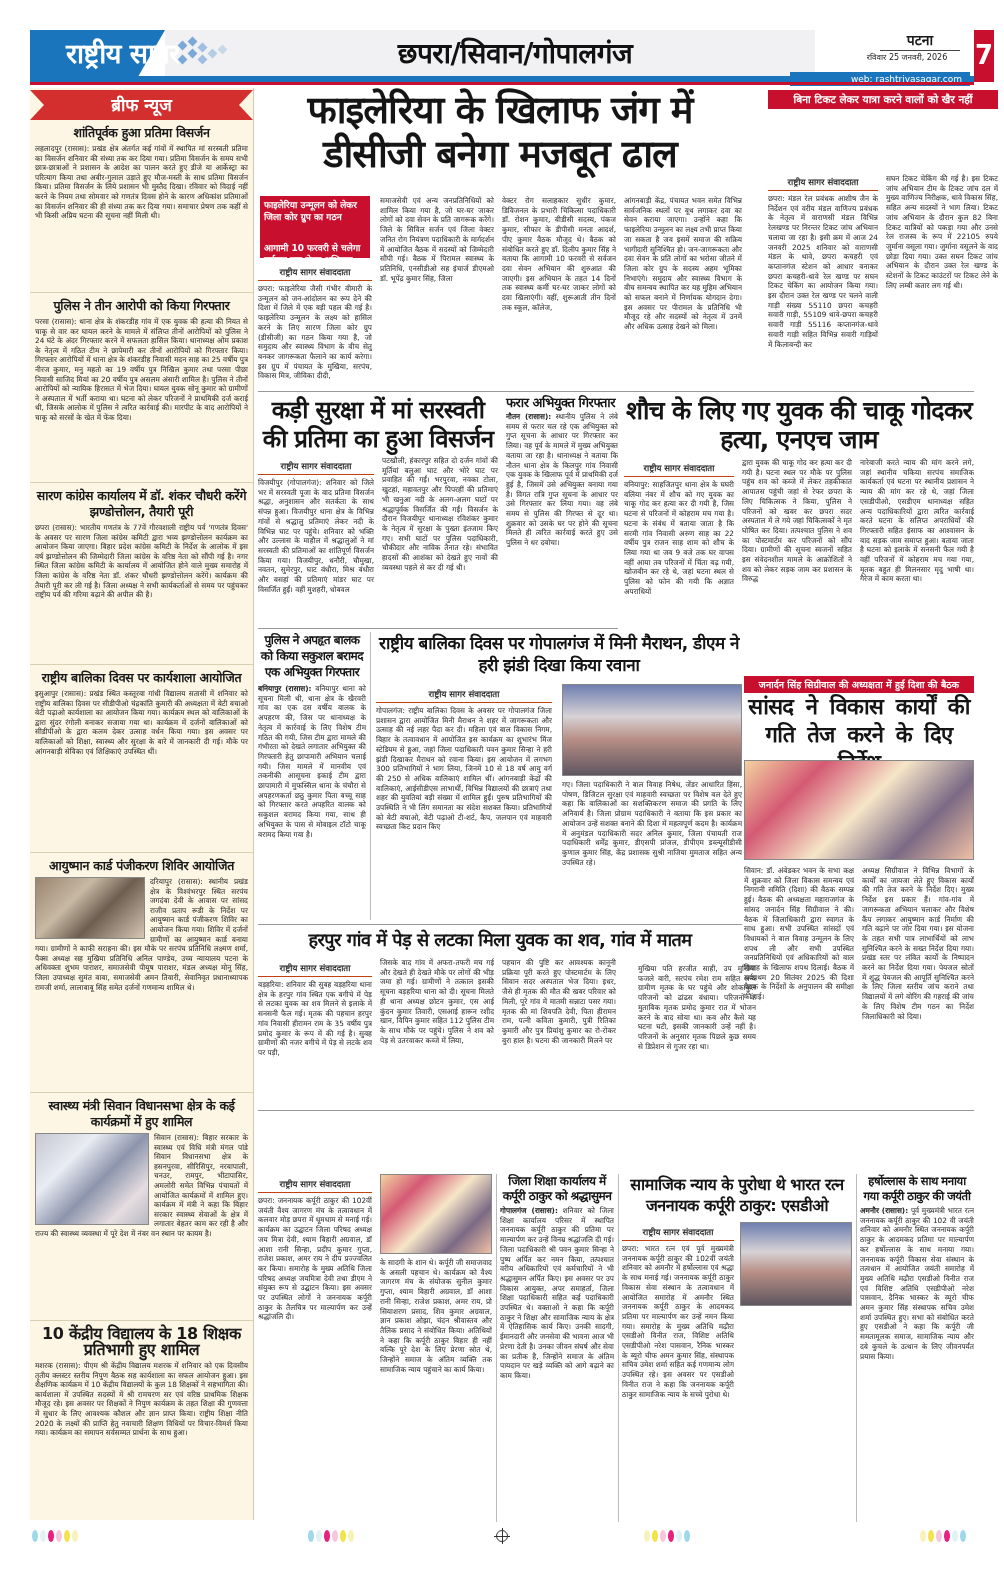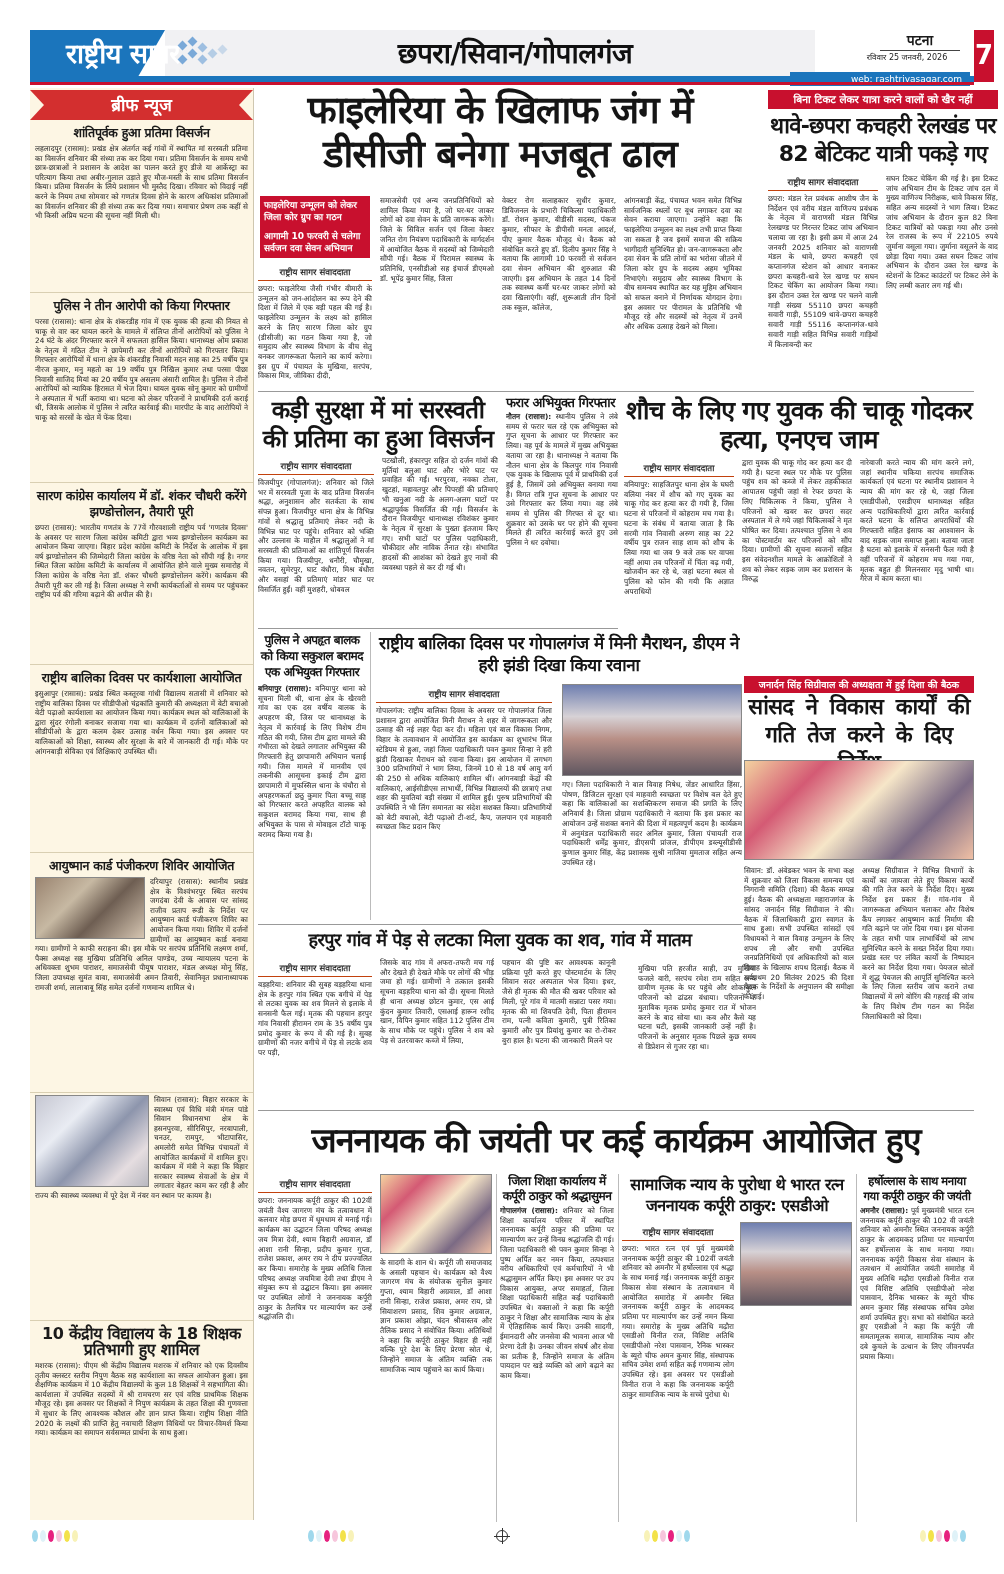--- a/index.html
+++ b/index.html
@@ -44,21 +44,21 @@
   .photo.event { background: linear-gradient(180deg, #6f7fb0 0%, #d7d2d6 35%, #b88f86 60%, #5f5660 100%); }
   .float-left { float: left; margin: 0 5px 2px 0; }
   .headline-xl { font-size: 38px; font-weight: bold; line-height: 44px; text-align: center; letter-spacing: -1px; color: #151515; }
   .headline-l { font-size: 24px; font-weight: bold; line-height: 29px; text-align: center; letter-spacing: -0.7px; color: #151515; }
   .headline-m { font-size: 19px; line-height: 23px; text-align: center; letter-spacing: -0.5px; color: #151515; }
   .kicker { background: #c8102e; color: #fff; font-size: 12px; font-weight: bold; line-height: 19px; padding: 0 6px; text-align: center; }
   .byline { font-size: 8.5px; font-weight: bold; color: #333; text-align: center; border-bottom: 1px solid #c2410c; padding: 4px 0 3px 0; margin-bottom: 3px; }
   .col { position: absolute; font-size: 7.3px; line-height: 9.7px; text-align: justify; color: #222; overflow: hidden; }
   .col b { font-weight: bold; }
   .red-box { position: absolute; background: #c8102e; color: #fff; font-size: 9px; font-weight: bold; line-height: 12px; padding: 3px 4px; }
-  .red-box p + p { margin-top: 7px; }
+  .red-box p + p { margin-top: 19px; }
   .rule-h { position: absolute; height: 1px; background: #999; }
   .rule-v { position: absolute; width: 1px; background: #bbb; }
 
   
   .footer { position: absolute; left: 0; top: 1530px; width: 1004px; height: 14px; }
   .dots { position: absolute; top: 0; display: flex; gap: 2px; }
   .dots span { width: 6px; height: 12px; border-radius: 50%; }
   .reg-mark { position: absolute; left: 496px; top: 0; width: 12px; height: 12px; border: 1px solid #333; border-radius: 50%; }
   .reg-mark::before { content: ""; position: absolute; left: -3px; top: 5px; width: 16px; height: 1px; background: #333; }
   .reg-mark::after { content: ""; position: absolute; left: 5px; top: -3px; width: 1px; height: 16px; background: #333; }
@@ -113,20 +113,21 @@
     <p class="brief-p"><b>इसुआपुर (रासास):</b> <span>प्रखंड स्थित कस्तूरबा गांधी विद्यालय सतासी में शनिवार को राष्ट्रीय बालिका दिवस पर सीडीपीओ चंद्रकांति कुमारी की अध्यक्षता में बेटी बचाओ बेटी पढ़ाओ कार्यशाला का आयोजन किया गया। कार्यक्रम स्थल को बालिकाओं के द्वारा सुंदर रंगोली बनाकर सजाया गया था। कार्यक्रम में दर्जनों बालिकाओं को सीडीपीओ के द्वारा कलम देकर उत्साह वर्धन किया गया। इस अवसर पर बालिकाओं को शिक्षा, स्वास्थ्य और सुरक्षा के बारे में जानकारी दी गई। मौके पर आंगनबाड़ी सेविका एवं शिक्षिकाएं उपस्थित थीं।</span></p>
   </article>
 
   <article class="brief-item" style="height:240px;overflow:hidden;">
     <h3 class="brief-h">आयुष्मान कार्ड पंजीकरण शिविर आयोजित</h3>
     <div class="photo float-left" style="width:110px;height:62px;"></div>
     <p class="brief-p"><b>दरियापुर (रासास):</b> <span>स्थानीय प्रखंड क्षेत्र के विश्वंभरपुर स्थित सरपंच जगदंबा देवी के आवास पर सांसद राजीव प्रताप रूडी के निर्देश पर आयुष्मान कार्ड पंजीकरण शिविर का आयोजन किया गया। शिविर में दर्जनों ग्रामीणों का आयुष्मान कार्ड बनाया गया। ग्रामीणों ने काफी सराहना की। इस मौके पर सरपंच प्रतिनिधि लक्ष्मण शर्मा, पैक्स अध्यक्ष सह मुखिया प्रतिनिधि अनिल पाण्डेय, उच्च न्यायालय पटना के अधिवक्ता शुभम पाराशर, समाजसेवी पीयूष पाराशर, मंडल अध्यक्ष मोनू सिंह, जिला उपाध्यक्ष सुमंत बाबा, समाजसेवी अमन तिवारी, सेवानिवृत प्रधानाध्यापक रामजी शर्मा, लालाबाबू सिंह समेत दर्जनों गणमान्य शामिल थे।</span></p>
   </article>
 
   <article class="brief-item" style="height:228px;overflow:hidden;">
+    <h3 class="brief-h">स्वास्थ्य मंत्री सिवान विधानसभा क्षेत्र के कई कार्यक्रमों में हुए शामिल</h3>
     <div class="photo blue float-left" style="width:114px;height:92px;"></div>
     <p class="brief-p"><b>सिवान (रासास):</b> <span>बिहार सरकार के स्वास्थ्य एवं विधि मंत्री मंगल पांडे सिवान विधानसभा क्षेत्र के हसनपुरवा, सीरिसिपुर, नरबापाली, चनउर, रामपुर, भीटापासिर, अमलोरी समेत विभिन्न पंचायतों में आयोजित कार्यक्रमों में शामिल हुए। कार्यक्रम में मंत्री ने कहा कि बिहार सरकार स्वास्थ्य सेवाओं के क्षेत्र में लगातार बेहतर काम कर रही है और राज्य की स्वास्थ्य व्यवस्था में पूरे देश में नंबर वन स्थान पर कायम है।</span></p>
   </article>
 
   <article class="brief-item" style="height:215px;overflow:hidden;border-bottom:none;">
     <h3 class="brief-h" style="font-size:16px;">10 केंद्रीय विद्यालय के 18 शिक्षक प्रतिभागी हुए शामिल</h3>
     <p class="brief-p"><b>मशरक (रासास):</b> <span>पीएम श्री केंद्रीय विद्यालय मशरक में शनिवार को एक दिवसीय तृतीय क्लस्टर स्तरीय निपुण बैठक सह कार्यशाला का सफल आयोजन हुआ। इस शैक्षणिक कार्यक्रम में 10 केंद्रीय विद्यालयों के कुल 18 शिक्षकों ने सहभागिता की। कार्यशाला में उपस्थित सदस्यों में श्री रामचरण सर एवं वरिष्ठ प्राथमिक शिक्षक मौजूद रहे। इस अवसर पर शिक्षकों ने निपुण कार्यक्रम के तहत शिक्षा की गुणवत्ता में सुधार के लिए आवश्यक कौशल और ज्ञान प्राप्त किया। राष्ट्रीय शिक्षा नीति 2020 के लक्ष्यों की प्राप्ति हेतु नवाचारी शिक्षण विधियों पर विचार-विमर्श किया गया। कार्यक्रम का समापन सर्वसम्मत प्रार्थना के साथ हुआ।</span></p>
   </article>
 </aside>
 
@@ -138,21 +139,20 @@
   </div>
   <div class="byline" style="position:absolute;left:0;top:174px;width:114px;">राष्ट्रीय सागर संवाददाता</div>
   <div class="col" style="left:0;top:196px;width:114px;height:104px;">छपरा: फाइलेरिया जैसी गंभीर बीमारी के उन्मूलन को जन-आंदोलन का रूप देने की दिशा में जिले में एक बड़ी पहल की गई है। फाइलेरिया उन्मूलन के लक्ष्य को हासिल करने के लिए सारण जिला कोर ग्रुप (डीसीजी) का गठन किया गया है, जो समुदाय और स्वास्थ्य विभाग के बीच सेतु बनकर जागरूकता फैलाने का कार्य करेगा। इस ग्रुप में पंचायत के मुखिया, सरपंच, विकास मित्र, जीविका दीदी,</div>
   <div class="col" style="left:122px;top:108px;width:114px;height:192px;">समाजसेवी एवं अन्य जनप्रतिनिधियों को शामिल किया गया है, जो घर-घर जाकर लोगों को दवा सेवन के प्रति जागरूक करेंगे। जिले के सिविल सर्जन एवं जिला वेक्टर जनित रोग नियंत्रण पदाधिकारी के मार्गदर्शन में आयोजित बैठक में सदस्यों को जिम्मेदारी सौंपी गई। बैठक में पिरामल स्वास्थ्य के प्रतिनिधि, एनसीडीओ सह इंचार्ज डीएमओ डॉ. भूपेंद्र कुमार सिंह, जिला</div>
   <div class="col" style="left:244px;top:108px;width:114px;height:192px;">वेक्टर रोग सलाहकार सुधीर कुमार, डिविजनल के प्रभारी चिकित्सा पदाधिकारी डॉ. रोशन कुमार, बीडीसी सदस्य, पंकज कुमार, सीफार के डीपीसी मनता आदर्श, पीए कुमार बैठक मौजूद थे। बैठक को संबोधित करते हुए डॉ. दिलीप कुमार सिंह ने बताया कि आगामी 10 फरवरी से सर्वजन दवा सेवन अभियान की शुरुआत की जाएगी। इस अभियान के तहत 14 दिनों तक स्वास्थ्य कर्मी घर-घर जाकर लोगों को दवा खिलाएंगी। वहीं, शुरूआती तीन दिनों तक स्कूल, कॉलेज,</div>
   <div class="col" style="left:366px;top:108px;width:118px;height:192px;">आंगनबाड़ी केंद्र, पंचायत भवन समेत विभिन्न सार्वजनिक स्थलों पर बूथ लगाकर दवा का सेवन कराया जाएगा। उन्होंने कहा कि फाइलेरिया उन्मूलन का लक्ष्य तभी प्राप्त किया जा सकता है जब इसमें समाज की सक्रिय भागीदारी सुनिश्चित हो। जन-जागरूकता और दवा सेवन के प्रति लोगों का भरोसा जीतने में जिला कोर ग्रुप के सदस्य अहम भूमिका निभाएंगे। समुदाय और स्वास्थ्य विभाग के बीच समन्वय स्थापित कर यह मुहिम अभियान को सफल बनाने में निर्णायक योगदान देगा। इस अवसर पर पीरामल के प्रतिनिधि भी मौजूद रहे और सदस्यों को नेतृत्व में उनमें और अधिक उत्साह देखने को मिला।</div>
 </section>
 
 <section style="position:absolute;left:768px;top:88px;width:230px;height:300px;">
   <div class="kicker" style="position:absolute;left:0;top:2px;width:230px;font-size:10.5px;">बिना टिकट लेकर यात्रा करने वालों को खैर नहीं</div>
-  <h2 class="headline-l" style="position:absolute;left:0;top:24px;width:230px;font-size:22px;line-height:28px;">थावे-छपरा कचहरी रेलखंड पर 82 बेटिकट यात्री पकड़े गए</h2>
   <div class="byline" style="position:absolute;left:0;top:84px;width:110px;">राष्ट्रीय सागर संवाददाता</div>
   <div class="col" style="left:0;top:106px;width:110px;height:194px;">छपरा: मंडल रेल प्रबंधक आशीष जैन के निर्देशन एवं वरीय मंडल वाणिज्य प्रबंधक के नेतृत्व में वाराणसी मंडल विभिन्न रेलखण्ड पर निरन्तर टिकट जांच अभियान चलाया जा रहा है। इसी क्रम में आज 24 जनवरी 2025 शनिवार को वाराणसी मंडल के थावे, छपरा कचहरी एवं कप्तानगंज स्टेशन को आधार बनाकर छपरा कचहरी-थावे रेल खण्ड पर सघन टिकट चेकिंग का आयोजन किया गया। इस दौरान उक्त रेल खण्ड पर चलने वाली गाड़ी संख्या 55110 छपरा कचहरी सवारी गाड़ी, 55109 थावे-छपरा कचहरी सवारी गाड़ी 55116 कप्तानगंज-थावे सवारी गाड़ी सहित विभिन्न सवारी गाड़ियों में किलाबन्दी कर</div>
   <div class="col" style="left:118px;top:86px;width:112px;height:214px;">सघन टिकट चेकिंग की गई है। इस टिकट जांच अभियान टीम के टिकट जांच दल में मुख्य वाणिज्य निरीक्षक, थावे विकास सिंह, सहित अन्य सदस्यों ने भाग लिया। टिकट जांच अभियान के दौरान कुल 82 बिना टिकट यात्रियों को पकड़ा गया और उनसे रेल राजस्व के रूप में 22105 रुपये जुर्माना वसूला गया। जुर्माना वसूलने के बाद छोड़ा दिया गया। उक्त सघन टिकट जांच अभियान के दौरान उक्त रेल खण्ड के स्टेशनों के टिकट काउंटरों पर टिकट लेने के लिए लम्बी कतार लग गई थी।</div>
 </section>
 
 <div class="rule-h" style="left:258px;top:391px;width:716px;"></div>
 
 <section style="position:absolute;left:258px;top:394px;width:240px;height:232px;">
   <h2 class="headline-l" style="position:absolute;left:0;top:2px;width:240px;">कड़ी सुरक्षा में मां सरस्वती की प्रतिमा का हुआ विसर्जन</h2>
   <div class="byline" style="position:absolute;left:0;top:62px;width:116px;">राष्ट्रीय सागर संवाददाता</div>
@@ -205,21 +205,20 @@
   <div class="byline" style="position:absolute;left:0;top:30px;width:114px;">राष्ट्रीय सागर संवाददाता</div>
   <div class="col" style="left:0;top:52px;width:114px;height:126px;">बड़हरिया: शनिवार की सुबह बड़हरिया थाना क्षेत्र के हरपुर गांव स्थित एक बगीचे में पेड़ से लटका युवक का शव मिलने से इलाके में सनसनी फैल गई। मृतक की पहचान हरपुर गांव निवासी हीरामन राम के 35 वर्षीय पुत्र प्रमोद कुमार के रूप में की गई है। सुबह ग्रामीणों की नजर बगीचे में पेड़ से लटके शव पर पड़ी,</div>
   <div class="col" style="left:122px;top:30px;width:114px;height:148px;">जिसके बाद गांव में अफरा-तफरी मच गई और देखते ही देखते मौके पर लोगों की भीड़ जमा हो गई। ग्रामीणों ने तत्काल इसकी सूचना बड़हरिया थाना को दी। सूचना मिलते ही थाना अध्यक्ष छोटन कुमार, एस आई कुंदन कुमार तिवारी, एसआई हारून रशीद खान, विपिन कुमार सहित 112 पुलिस टीम के साथ मौके पर पहुंचे। पुलिस ने शव को पेड़ से उतरवाकर कब्जे में लिया,</div>
   <div class="col" style="left:244px;top:30px;width:114px;height:148px;">पहचान की पुष्टि कर आवश्यक कानूनी प्रक्रिया पूरी करते हुए पोस्टमार्टम के लिए सिवान सदर अस्पताल भेज दिया। इधर, जैसे ही मृतक की मौत की खबर परिवार को मिली, पूरे गांव में मातमी सन्नाटा पसर गया। मृतक की मां शिवपति देवी, पिता हीरामन राम, पत्नी कविता कुमारी, पुत्री रितिका कुमारी और पुत्र प्रियांशु कुमार का रो-रोकर बुरा हाल है। घटना की जानकारी मिलने पर</div>
   <div class="col" style="left:366px;top:36px;width:118px;height:148px;margin-left:14px;">मुखिया पति हरजीत साही, उप मुखिया फजले बारी, सरपंच रमेश राम सहित अन्य ग्रामीण मृतक के घर पहुंचे और शोकाकुल परिजनों को ढांढस बंधाया। परिजनों के मुताबिक मृतक प्रमोद कुमार रात में भोजन करने के बाद सोया था। कब और कैसे यह घटना घटी, इसकी जानकारी उन्हें नहीं है। परिजनों के अनुसार मृतक पिछले कुछ समय से डिप्रेशन से गुजर रहा था।</div>
 </section>
 
 <div class="rule-h" style="left:258px;top:1110px;width:716px;"></div>
 
 <section style="position:absolute;left:258px;top:1114px;width:716px;height:412px;">
-  <h1 class="headline-xl" style="position:absolute;left:0;top:4px;width:716px;font-size:34px;">जननायक की जयंती पर कई कार्यक्रम आयोजित हुए</h1>
 
   <div class="byline" style="position:absolute;left:0;top:60px;width:114px;">राष्ट्रीय सागर संवाददाता</div>
   <div class="photo warm" style="position:absolute;left:122px;top:60px;width:112px;height:80px;"></div>
   <div class="col" style="left:0;top:82px;width:114px;height:326px;">छपरा: जननायक कर्पूरी ठाकुर की 102वीं जयंती वैश्य जागरण मंच के तत्वावधान में कलवार मोड़ छपरा में धूमधाम से मनाई गई। कार्यक्रम का उद्घाटन जिला परिषद अध्यक्ष जय मित्रा देवी, श्याम बिहारी अग्रवाल, डॉ आशा रानी सिन्हा, प्रदीप कुमार गुप्ता, राजेश प्रकाश, अमर राय ने दीप प्रज्ज्वलित कर किया। समारोह के मुख्य अतिथि जिला परिषद अध्यक्ष जयमित्रा देवी तथा डीएम ने संयुक्त रूप से उद्घाटन किया। इस अवसर पर उपस्थित लोगों ने जननायक कर्पूरी ठाकुर के तैलचित्र पर माल्यार्पण कर उन्हें श्रद्धांजलि दी।</div>
   <div class="col" style="left:122px;top:144px;width:112px;height:264px;">के सादगी के शान थे। कर्पूरी जी समाजवाद के असली पहचान थे। कार्यक्रम को वैश्य जागरण मंच के संयोजक सुनील कुमार गुप्ता, श्याम बिहारी अग्रवाल, डॉ आशा रानी सिन्हा, राजेश प्रकाश, अमर राय, प्रो सियाशरण प्रसाद, शिव कुमार अग्रवाल, ज्ञान प्रकाश ओझा, चंदन श्रीवास्तव और तैलिक प्रसाद ने संबोधित किया। अतिथियों ने कहा कि कर्पूरी ठाकुर बिहार ही नहीं बल्कि पूरे देश के लिए प्रेरणा स्रोत थे, जिन्होंने समाज के अंतिम व्यक्ति तक सामाजिक न्याय पहुंचाने का कार्य किया।</div>
 
   <div class="rule-v" style="left:238px;top:60px;height:348px;"></div>
 
   <div style="position:absolute;left:242px;top:60px;width:114px;height:348px;">
     <h3 class="headline-m" style="font-size:12px;line-height:15px;">जिला शिक्षा कार्यालय में कर्पूरी ठाकुर को श्रद्धासुमन</h3>

